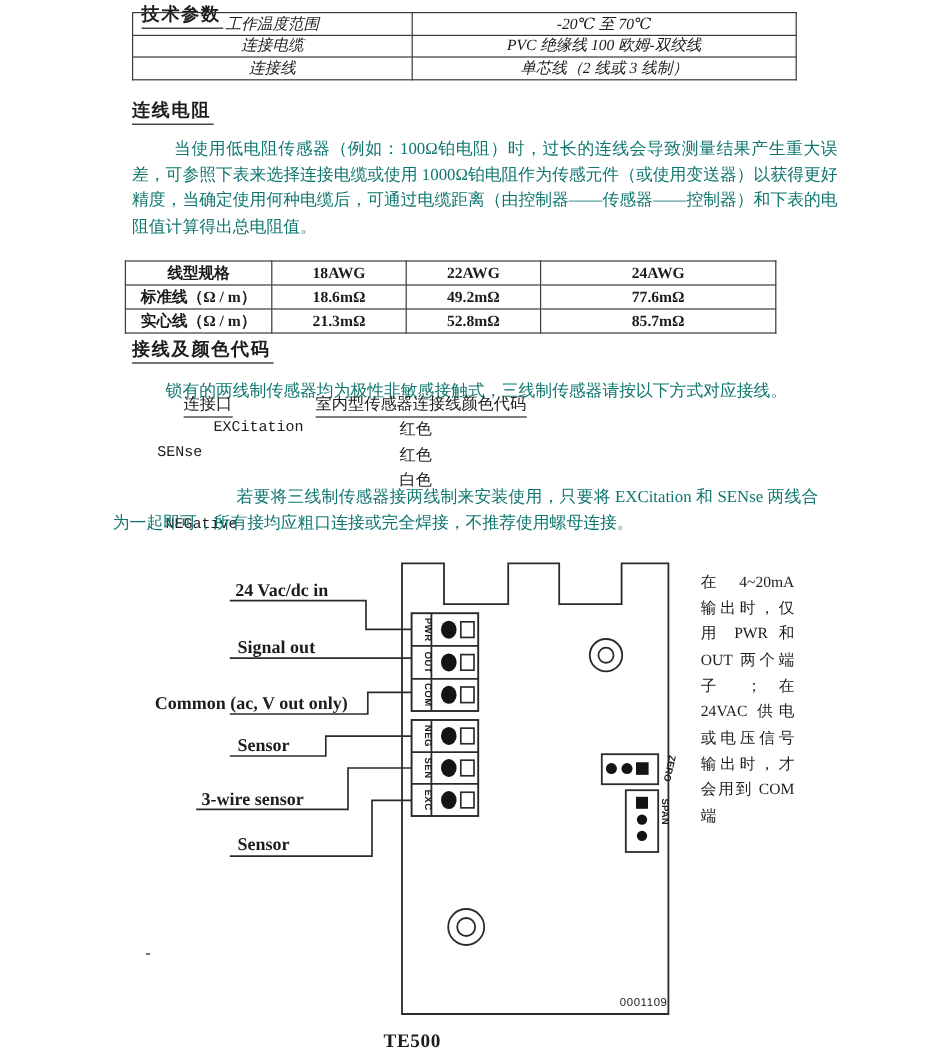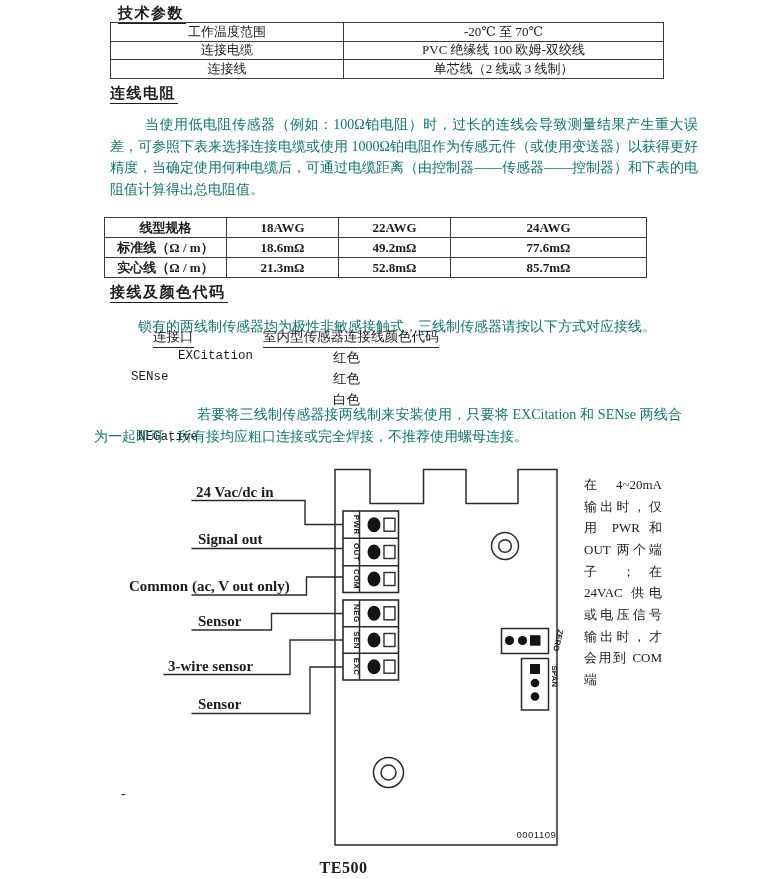--- a/index.html
+++ b/index.html
@@ -35,21 +35,21 @@
   .board-num { font-family:"Liberation Sans","DejaVu Sans",sans-serif; font-size:9.5px; letter-spacing:0.5px; }
   .caption { font-family:"Liberation Serif","DejaVu Serif",serif; font-size:16px; font-weight:bold; letter-spacing:0.5px; }
 </style>
 </head>
 <body>
 
 <div class="page">
 
   <div class="abs heading" style="left:118px; top:5px;">技术参数</div>
 
-  <table class="doc-table abs" style="left:110px; top:22px; width:553px;">
+  <table class="doc-table abs" style="left:110px; top:10px; width:553px;font-style:italic;">
     <colgroup>
         <col style="width:233px">
         <col style="width:320px">
       </colgroup>
     <tbody>
       <tr>
         <td>工作温度范围</td>
         <td>-20℃ 至 70℃</td>
       </tr>
       <tr>

